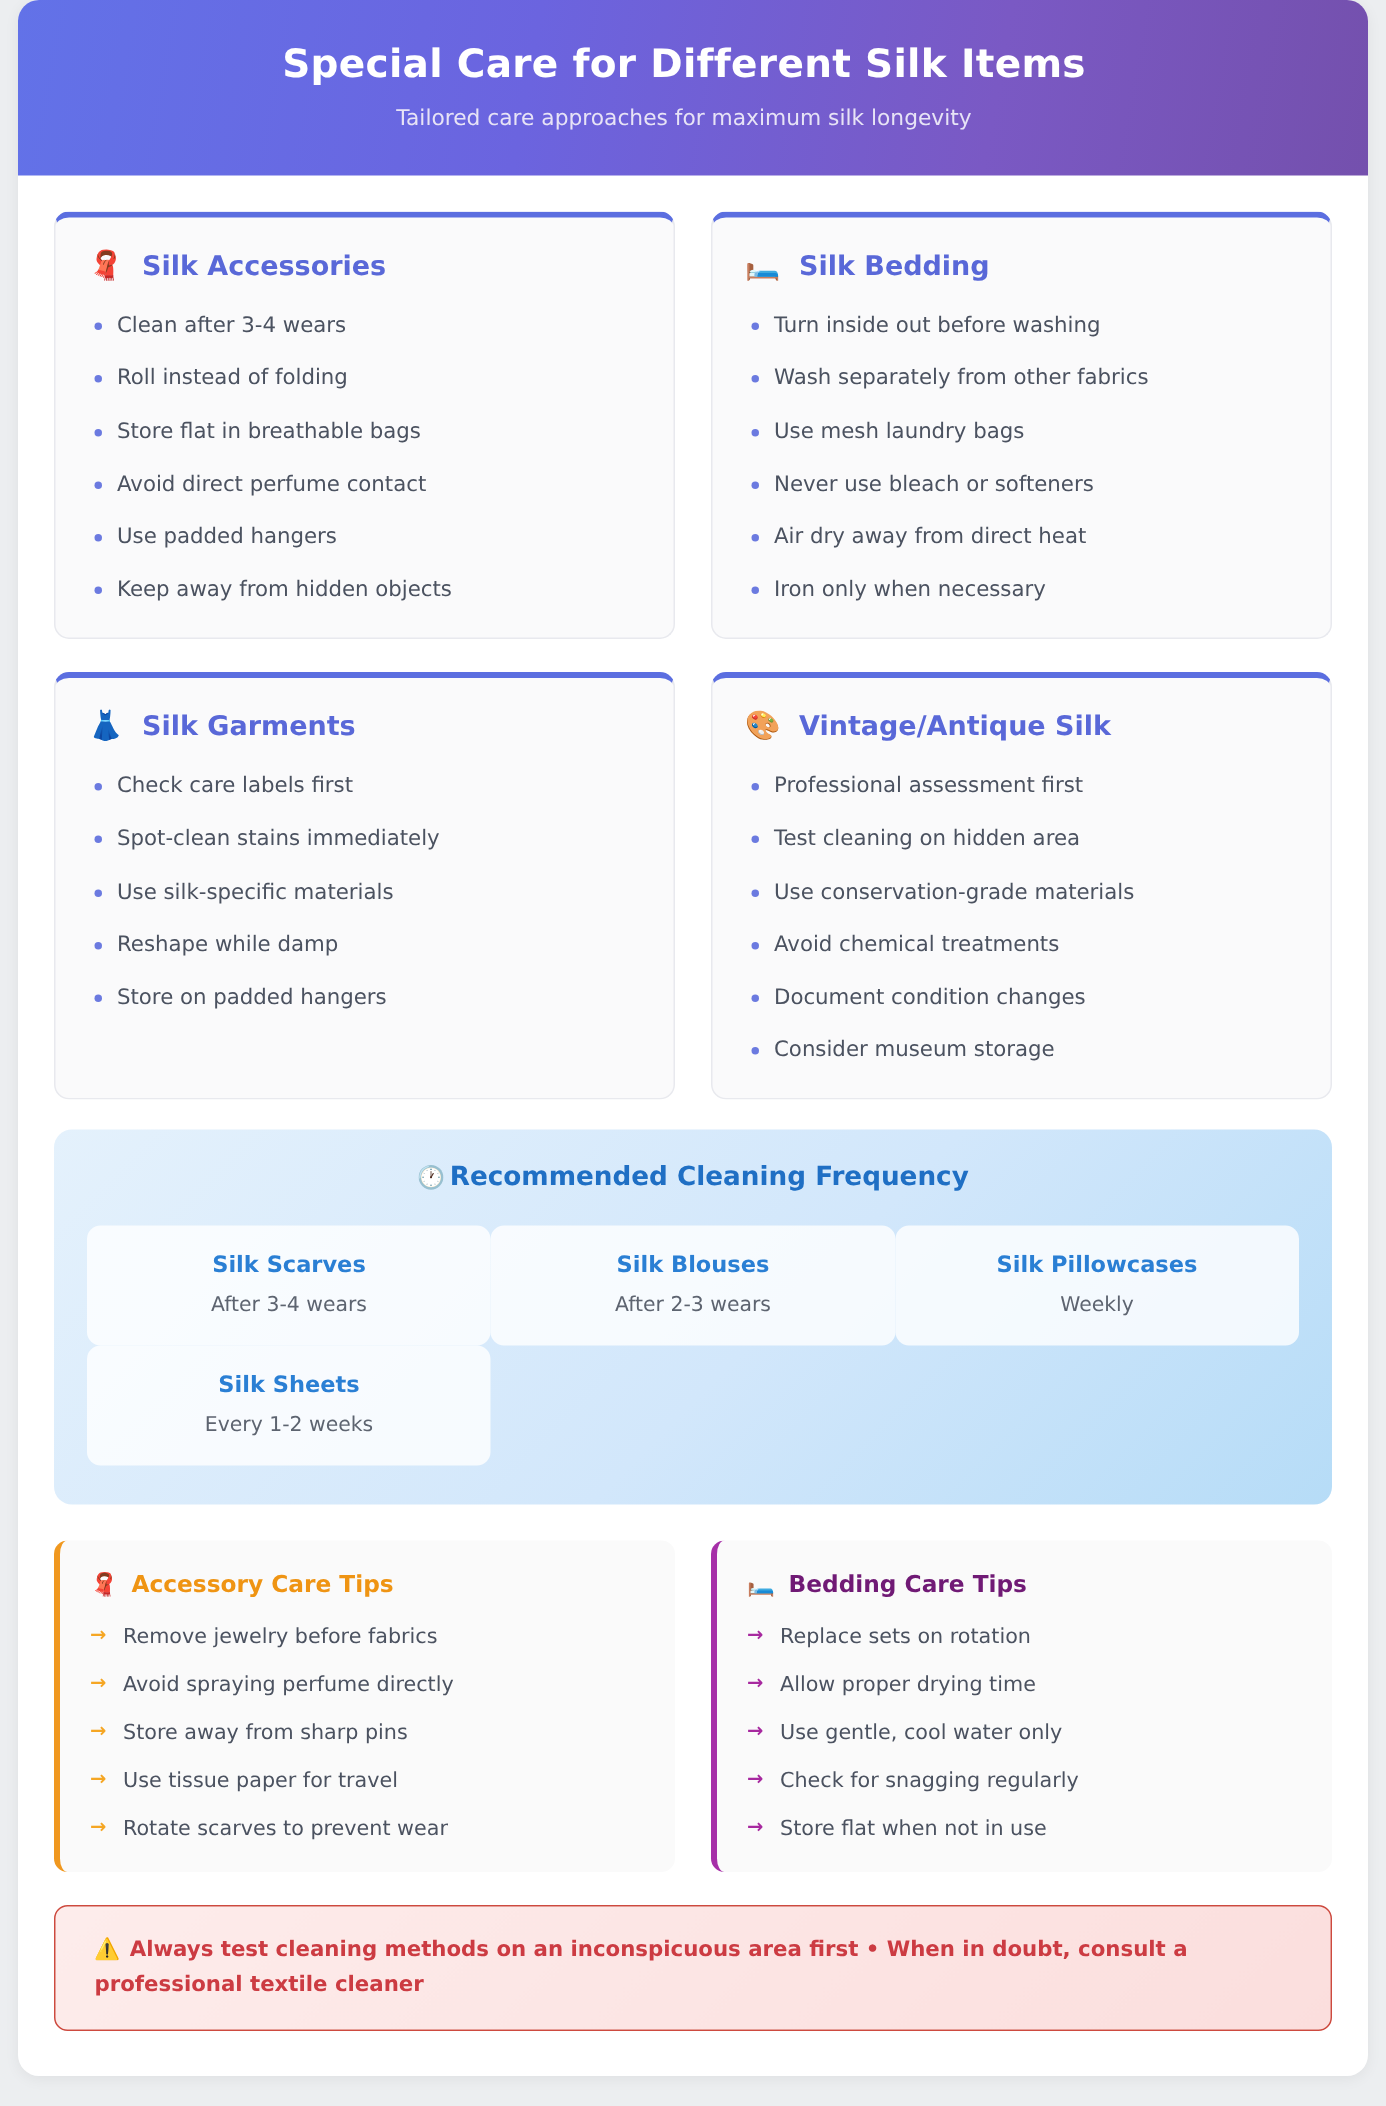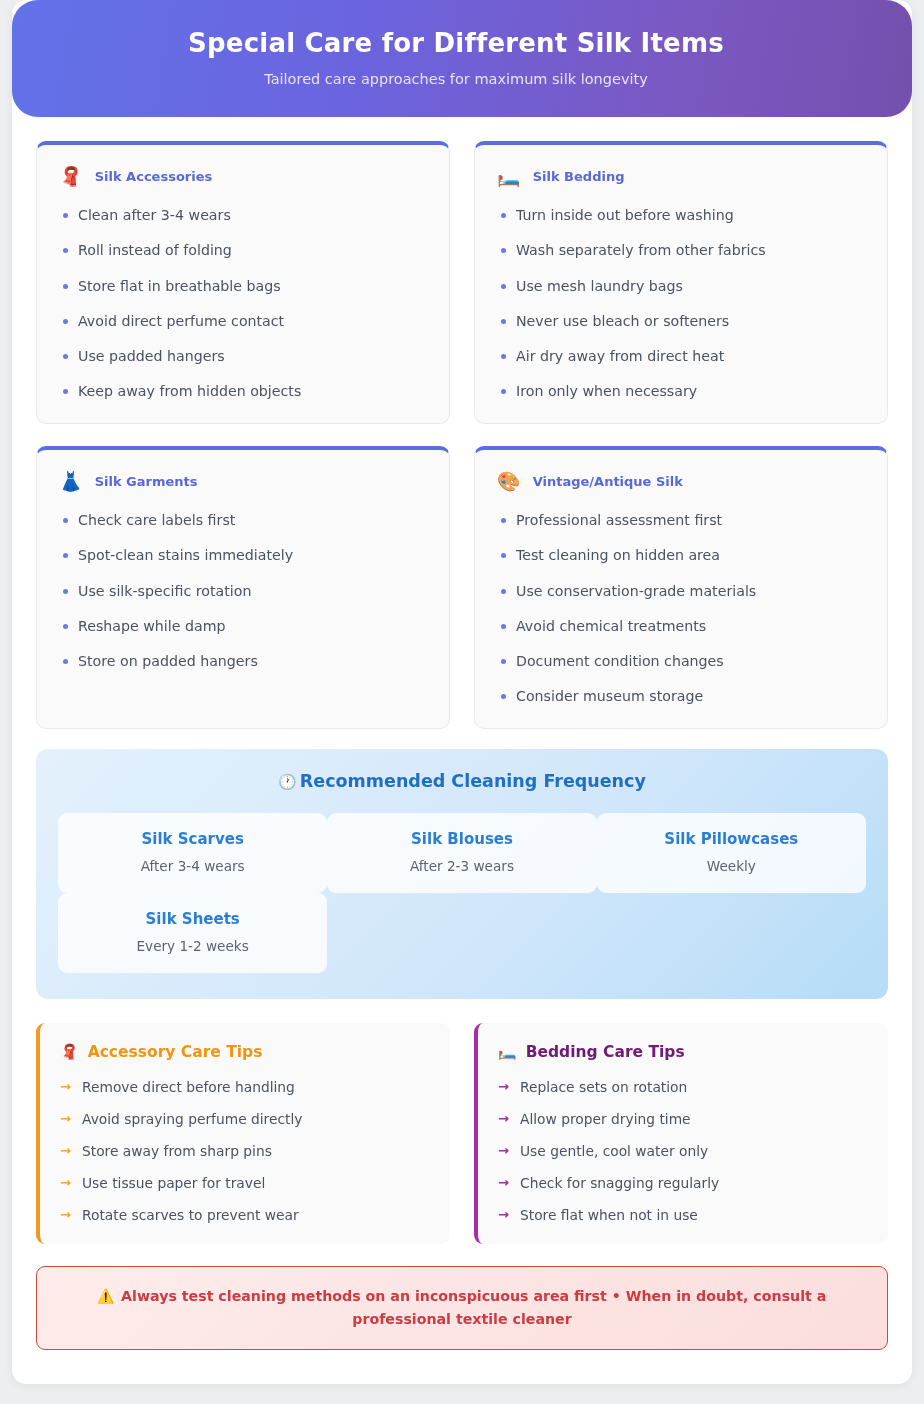--- a/index.html
+++ b/index.html
@@ -24,21 +24,20 @@
     overflow: hidden;
     box-shadow: 0 2px 10px rgba(0,0,0,0.06);
     min-height: 1384px;
   }
 
   
   .header {
     background: linear-gradient(100deg, #6272e8 0%, #6b64df 38%, #7a59c4 72%, #7450ad 100%);
     padding: 28px 32px 30px 20px;
     text-align: center;
-    border-radius: 26px;
   }
   .header h1 {
     color: #ffffff;
     font-size: 26px;
     font-weight: bold;
     letter-spacing: 0.2px;
     line-height: 1.2;
   }
   .header .sub {
     color: #e7e3f6;
@@ -66,21 +65,21 @@
   }
   .card-head {
     display: flex;
     align-items: center;
     gap: 12px;
     margin-bottom: 20px;
   }
   .card-emoji { font-size: 19px; line-height: 1; }
   .card-title {
     color: #5968d8;
-    font-size: 13px;
+    font-size: 18px;
     font-weight: bold;
   }
   .card ul { list-style: none; }
   .card li {
     position: relative;
     padding-left: 19px;
     color: #4b5260;
     font-size: 14.2px;
     line-height: 1.35;
     margin-bottom: 16px;
@@ -176,21 +175,20 @@
   .tips.orange li .arrow { color: #f5a623; }
   .tips.purple li .arrow { color: #a7299f; }
 
   
   .warn {
     margin-top: 22px;
     background: linear-gradient(135deg, #fdeceb 0%, #fbdedd 100%);
     border: 1px solid #cd4a3f;
     border-radius: 9px;
     padding: 18px 26px 19px 26px;
-    text-align: center;
     color: #cc3b42;
     font-size: 14.2px;
     font-weight: bold;
     line-height: 1.6;
   }
   .warn .warn-icon { margin-right: 6px; font-size: 14px; }
 </style>
 </head>
 <body>
 
@@ -234,21 +232,21 @@
             </ul>
           </div>
           <div class="card">
             <div class="card-head">
        <span class="card-emoji">👗</span>
        <span class="card-title">Silk Garments</span>
      </div>
      <ul>
               <li>Check care labels first</li>
               <li>Spot-clean stains immediately</li>
-              <li>Use silk-specific rotation</li>
+              <li>Use silk-specific materials</li>
               <li>Reshape while damp</li>
               <li>Store on padded hangers</li>
             </ul>
           </div>
           <div class="card">
             <div class="card-head">
        <span class="card-emoji">🎨</span>
        <span class="card-title">Vintage/Antique Silk</span>
      </div>
      <ul>
@@ -286,21 +284,21 @@
           </div>
       </div>
 
       <div class="tips-row" id="tips">
           <div class="tips orange">
             <div class="tips-head">
        <span class="tips-emoji">🧣</span>
        <span class="tips-title">Accessory Care Tips</span>
      </div>
      <ul>
-              <li><span class="arrow">→</span><span>Remove direct before handling</span></li>
+              <li><span class="arrow">→</span><span>Remove jewelry before fabrics</span></li>
               <li><span class="arrow">→</span><span>Avoid spraying perfume directly</span></li>
               <li><span class="arrow">→</span><span>Store away from sharp pins</span></li>
               <li><span class="arrow">→</span><span>Use tissue paper for travel</span></li>
               <li><span class="arrow">→</span><span>Rotate scarves to prevent wear</span></li>
             </ul>
           </div>
           <div class="tips purple">
             <div class="tips-head">
        <span class="tips-emoji">🛏️</span>
        <span class="tips-title">Bedding Care Tips</span>

